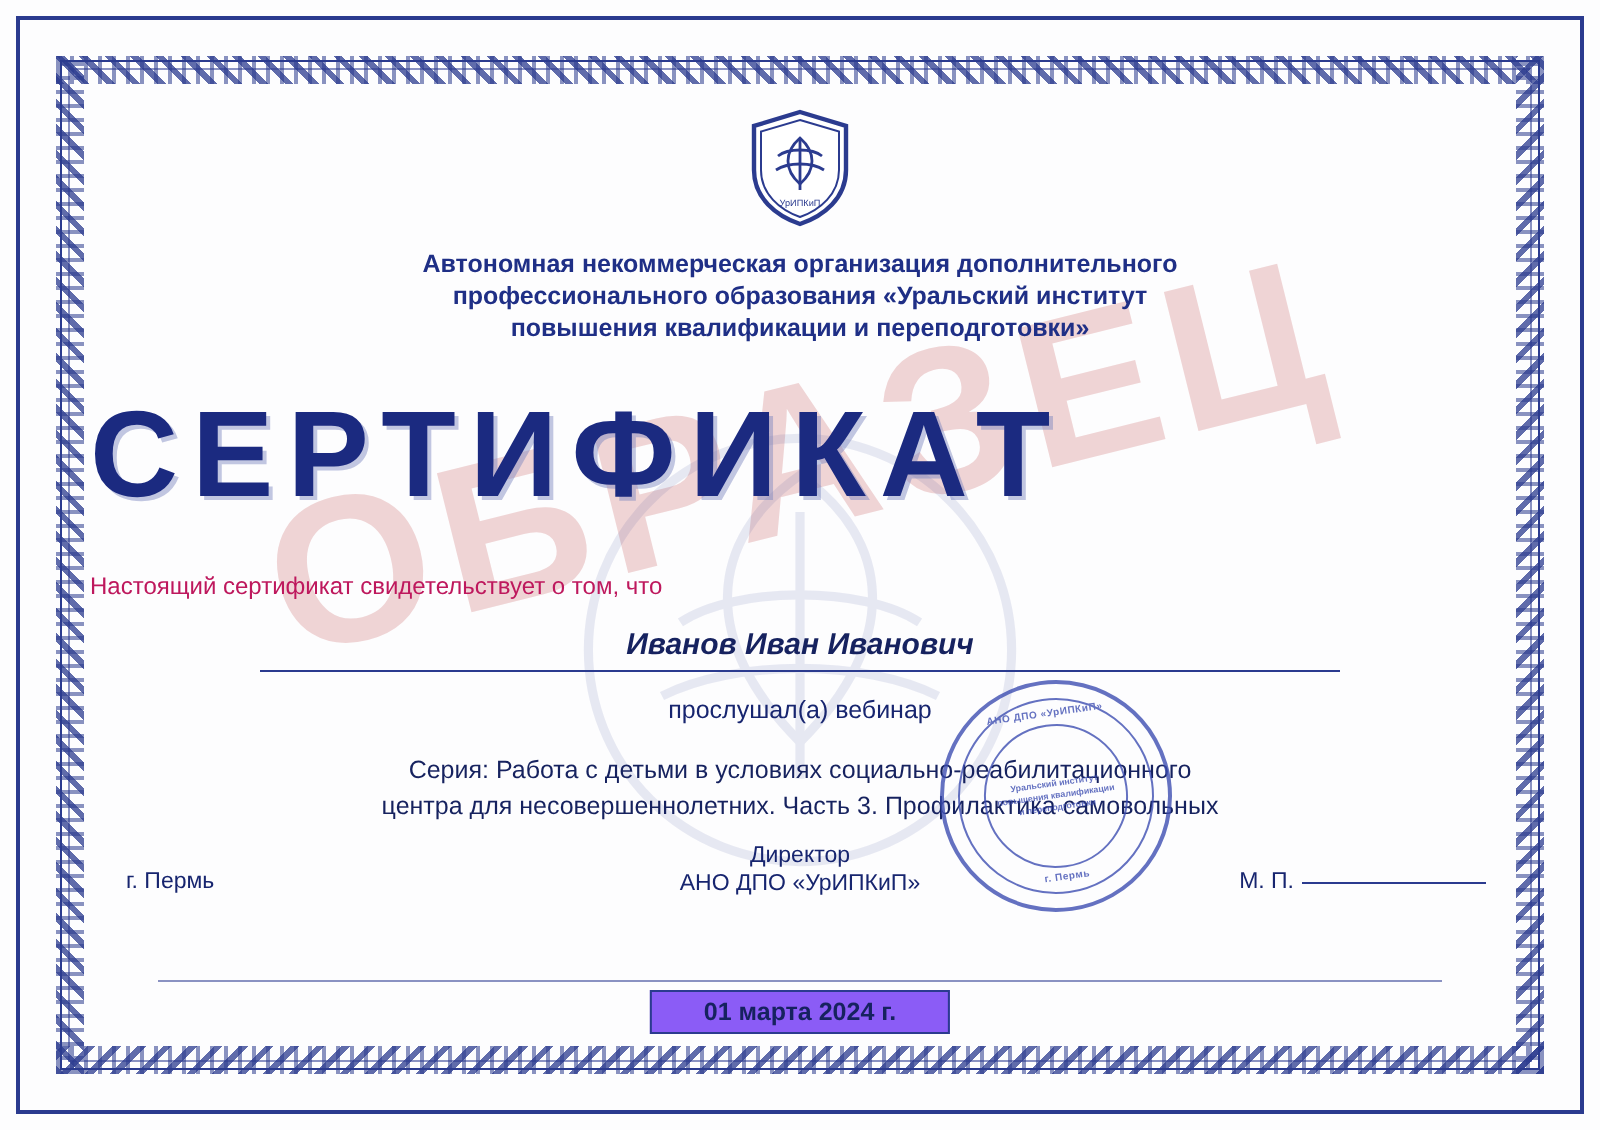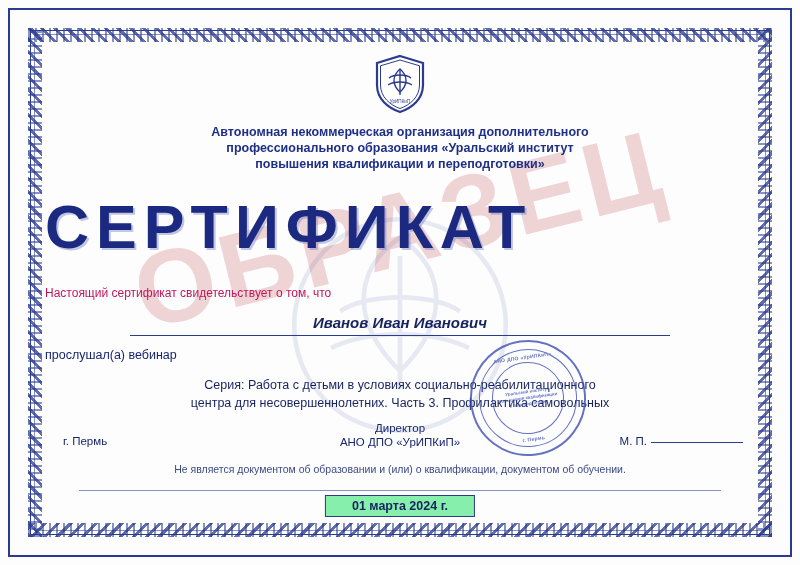--- a/index.html
+++ b/index.html
@@ -140,20 +140,21 @@
     color: #16225f;
     padding-bottom: 3px;
   }
   .name-rule {
     border-bottom: 1px solid #2b3b8f;
     height: 1px;
   }
 
   .attended {
     margin-top: 12px;
+    text-align: center;
     font-size: 12.5px;
     color: #17256f;
   }
 
   .course {
     margin: 14px auto 0 auto;
     width: 560px;
     text-align: center;
     font-size: 12.5px;
     font-weight: normal;
@@ -267,21 +268,21 @@
   .date-box {
     position: absolute;
     left: 50%;
     transform: translateX(-50%);
     top: 4px;
     border: 1px solid #2b3b8f;
     padding: 3px 26px;
     font-size: 12.5px;
     font-weight: bold;
     color: #16225f;
-    background: #86efac;
+    background: #8b5cf6;
     text-align: right;
   }
 </style>
 </head>
 <body>
 
 <div class="certificate">
 
   <div class="border-outer"></div>
   <div class="border-ornament"></div>
@@ -345,21 +346,20 @@
       <div class="city">г. Пермь</div>
       <div class="director">
         <div>Директор</div>
         <div>АНО ДПО «УрИПКиП»</div>
       </div>
       <div class="mp">
         <span>М. П.</span><span class="mp-rule"></span>
       </div>
     </div>
 
-    <div class="disclaimer">Не является документом об образовании и (или) о квалификации, документом об обучении.</div>
 
     <div class="date-band">
       <div class="date-box">01 марта 2024 г.</div>
     </div>
 
   </div>
 
   <div class="stamp">
     <div class="stamp-arc-top">АНО ДПО «УрИПКиП»</div>
     <div class="stamp-inner">Уральский институт повышения квалификации и переподготовки</div>

